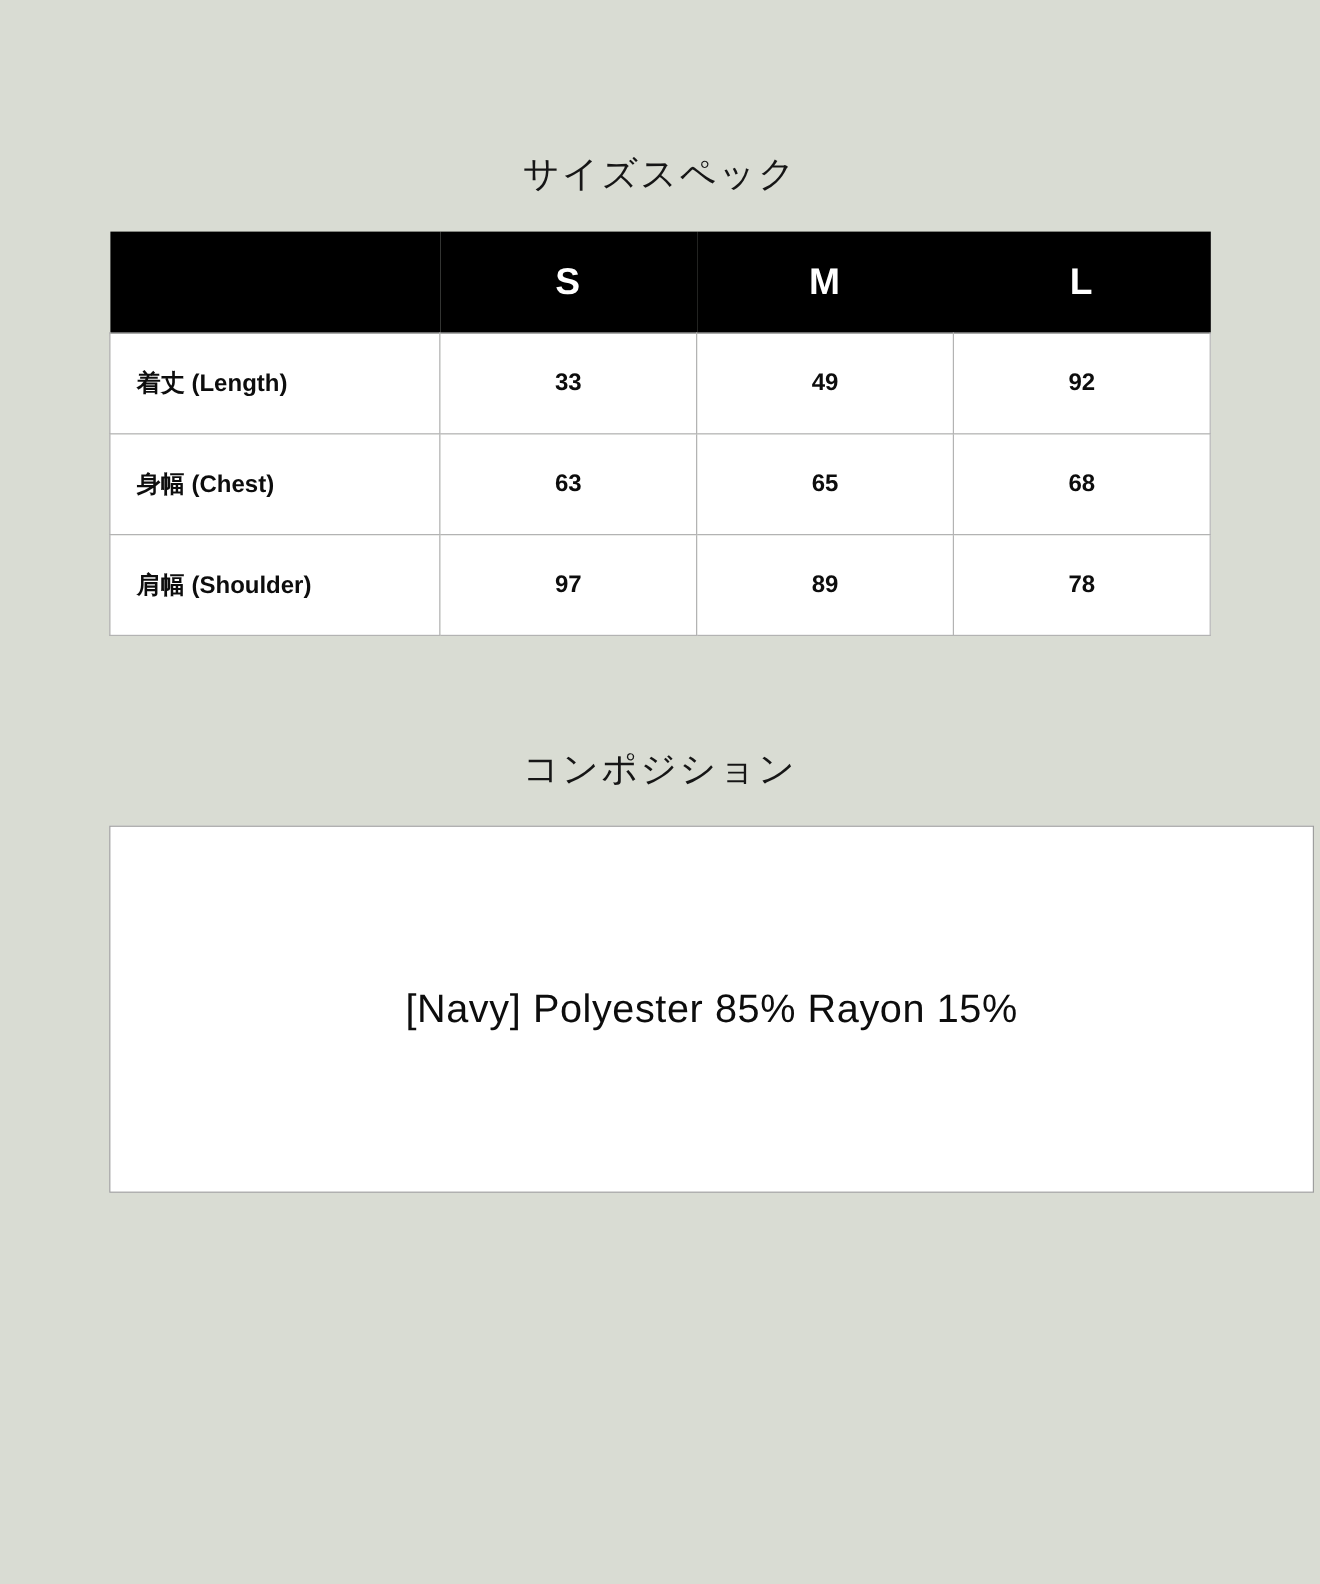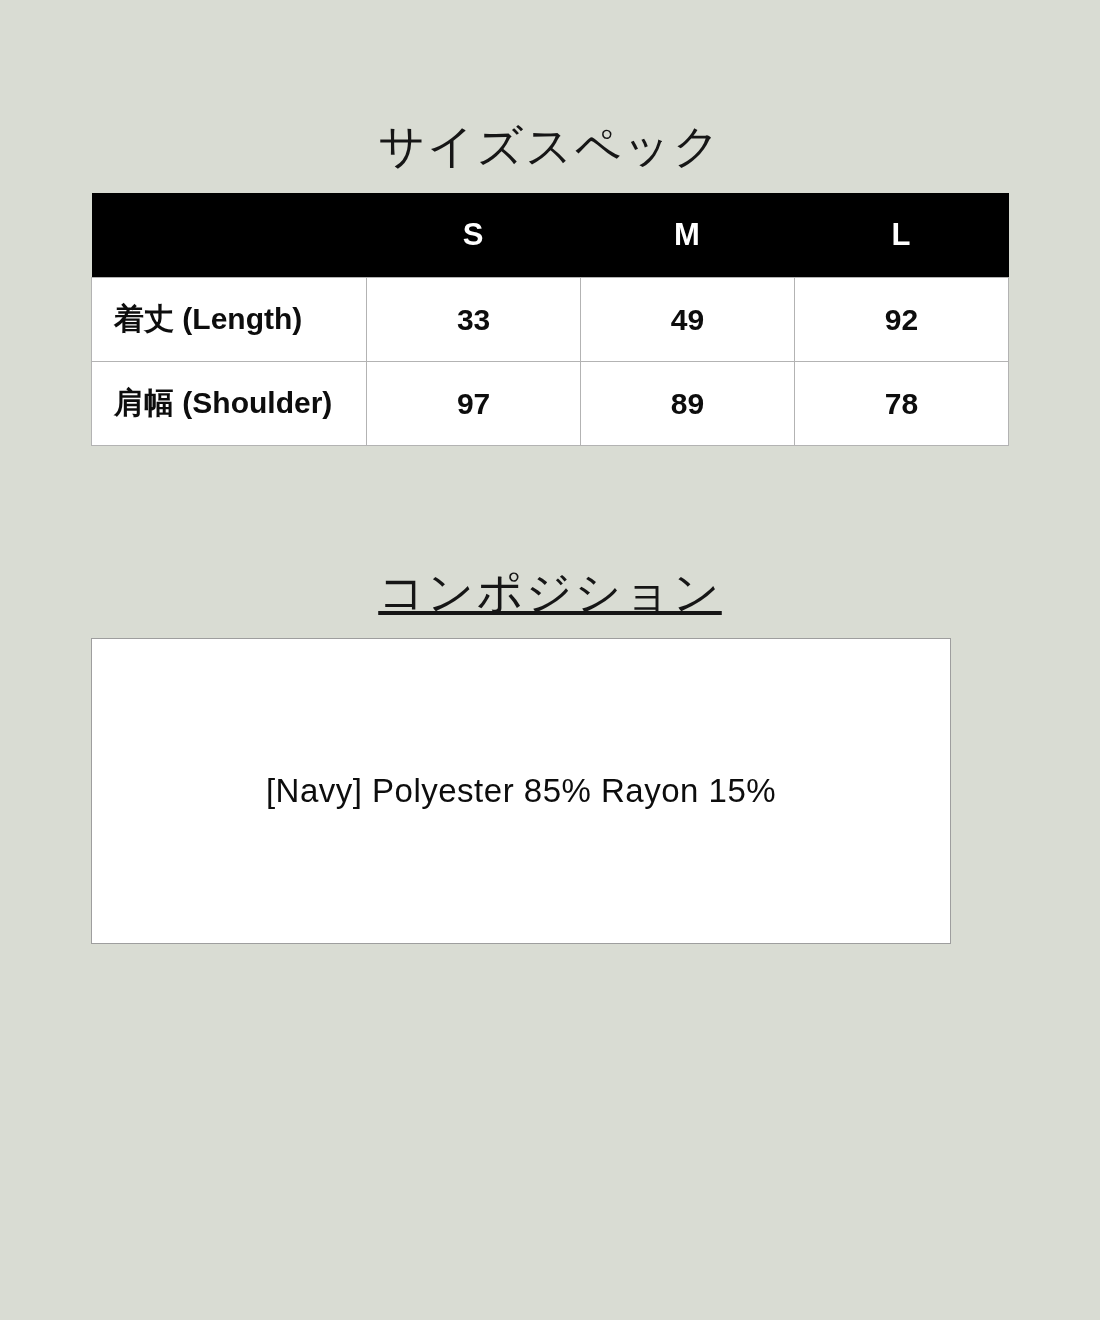--- a/index.html
+++ b/index.html
@@ -13,30 +13,30 @@
     font-family: "Liberation Sans", sans-serif;
     color: #0d0d0d;
     overflow: hidden;
   }
   .container {
     padding: 120px 91px 0 91px;
     box-sizing: border-box;
   }
   .section-title {
     font-family: "DejaVu Serif", "Liberation Serif", serif;
-    font-size: 46px;
+    font-size: 30px;
     font-weight: 500;
     line-height: 52px;
     height: 52px;
     text-align: center;
     color: #161616;
     letter-spacing: 2px;
   }
   .spec-title { margin-bottom: 21px; }
-  .comp-title { margin-top: 120px; margin-bottom: 20px; text-decoration: underline; }
+  .comp-title { margin-top: 86px; margin-bottom: 20px; }
 
   table.size-table {
     width: 918px;
     border-collapse: collapse;
     table-layout: fixed;
   }
   table.size-table col.label-col { width: 30%; }
   table.size-table col.data-col  { width: 23.333%; }
 
   table.size-table thead th {
@@ -47,35 +47,35 @@
     font-weight: bold;
     text-align: center;
     border: none;
     letter-spacing: 1px;
   }
   table.size-table tbody th,
   table.size-table tbody td {
     background: #ffffff;
     height: 81px;
     border: 1px solid #b3b3b3;
-    font-size: 30px;
+    font-size: 20px;
     font-weight: bold;
     color: #0d0d0d;
   }
   table.size-table tbody th {
     text-align: left;
     padding-left: 22px;
     font-weight: bold;
   }
   table.size-table tbody td {
     text-align: center;
   }
 
   .composition-box {
-    width: 860px;
+    width: 1004px;
     height: 306px;
     box-sizing: border-box;
     background: #ffffff;
     border: 1px solid #9e9e9e;
     display: flex;
     flex-direction: column;
     align-items: center;
     justify-content: center;
     gap: 28px;
   }
@@ -110,20 +110,26 @@
       </tr>
     </thead>
     <tbody>
       <tr>
         <th>着丈 (Length)</th>
         <td>33</td>
         <td>49</td>
         <td>92</td>
       </tr>
       <tr>
+        <th>身幅 (Chest)</th>
+        <td>63</td>
+        <td>65</td>
+        <td>68</td>
+      </tr>
+      <tr>
         <th>肩幅 (Shoulder)</th>
         <td>97</td>
         <td>89</td>
         <td>78</td>
       </tr>
     </tbody>
   </table>
 
   <div class="section-title comp-title">コンポジション</div>
 

